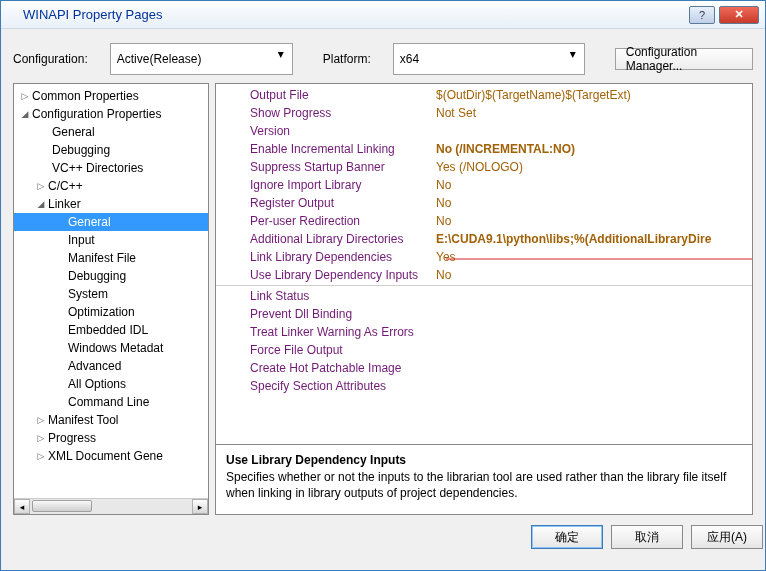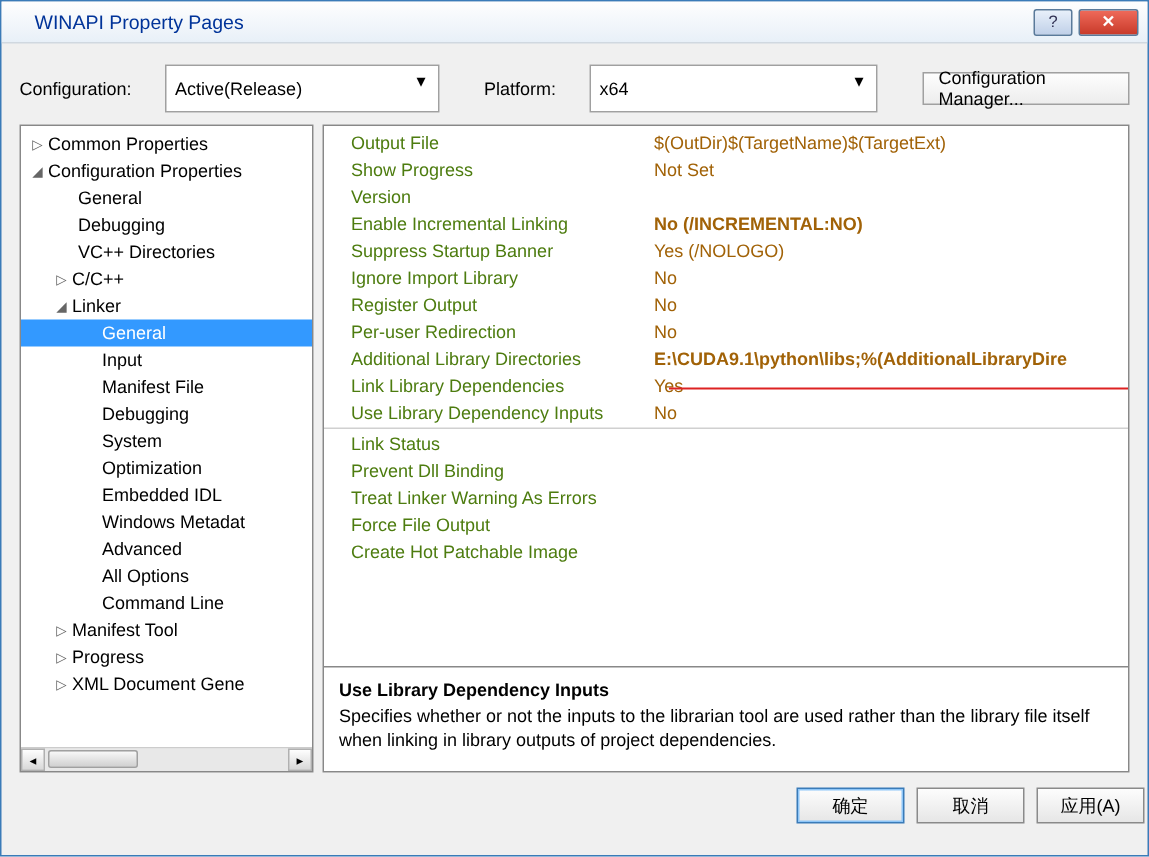--- a/index.html
+++ b/index.html
@@ -29,21 +29,21 @@
     .depth3 { padding-left: 54px; }
     .tree-selected { background: #3399ff; color: #fff; }
     .tree-scroll { position: absolute; bottom: 0; left: 0; right: 0; height: 16px; background: #f0f0f0; border-top: 1px solid #ccc; display: flex; }
     .tree-scroll .sbtn { width: 16px; background: linear-gradient(#fefefe,#d8d8d8); border: 1px solid #b0b0b0; display:flex; align-items:center; justify-content:center; font-size:9px; }
     .tree-scroll .strack { flex:1; background:#e8e8e8; position: relative; }
     .tree-scroll .sthumb { position:absolute; left:2px; top:1px; width:60px; height:12px; background:linear-gradient(#f8f8f8,#d0d0d0); border:1px solid #a0a0a0; border-radius:2px; }
 
     .right-panel { flex: 1; border: 1px solid #888; background: #fff; display: flex; flex-direction: column; overflow: hidden; }
     .prop-grid { flex: 1; overflow: hidden; padding: 2px 0; position: relative; }
     .prop-row { display: flex; height: 18px; align-items: center; }
-    .prop-name { width: 216px; padding-left: 18px; color: #4d7c0f; }
+    .prop-name { width: 216px; padding-left: 34px; color: #701a75; }
     .prop-val { flex: 1; padding-left: 4px; color: #a16207; white-space: nowrap; overflow: hidden; }
     .bold { font-weight: bold; }
     .sep { height: 1px; background: #d0d0d0; margin: 1px 0; }
     .desc-pane { border-top: 1px solid #888; padding: 8px 10px; min-height: 70px; }
     .desc-title { font-weight: bold; margin-bottom: 2px; }
     .desc-text { line-height: 1.35; }
 
     .red-arrow { position: absolute; top: 172px; left: 230px; width: 320px; height: 6px; pointer-events: none; }
 
     .btn-row { display: flex; justify-content: flex-end; gap: 8px; padding: 10px 2px; }
@@ -224,20 +224,24 @@
           <div class="prop-val"></div>
         </div>
         <div class="prop-row">
           <div class="prop-name">Force File Output</div>
           <div class="prop-val"></div>
         </div>
         <div class="prop-row">
           <div class="prop-name">Create Hot Patchable Image</div>
           <div class="prop-val"></div>
         </div>
+        <div class="prop-row">
+          <div class="prop-name">Specify Section Attributes</div>
+          <div class="prop-val"></div>
+        </div>
       </div>
     <div class="desc-pane">
       <div class="desc-title">Use Library Dependency Inputs</div>
       <div class="desc-text">Specifies whether or not the inputs to the librarian tool are used rather than the library file itself when linking in library outputs of project dependencies.</div>
     </div>
   </div>
 </div>
 
 <div class="btn-row">
   <div class="dlg-btn default">

